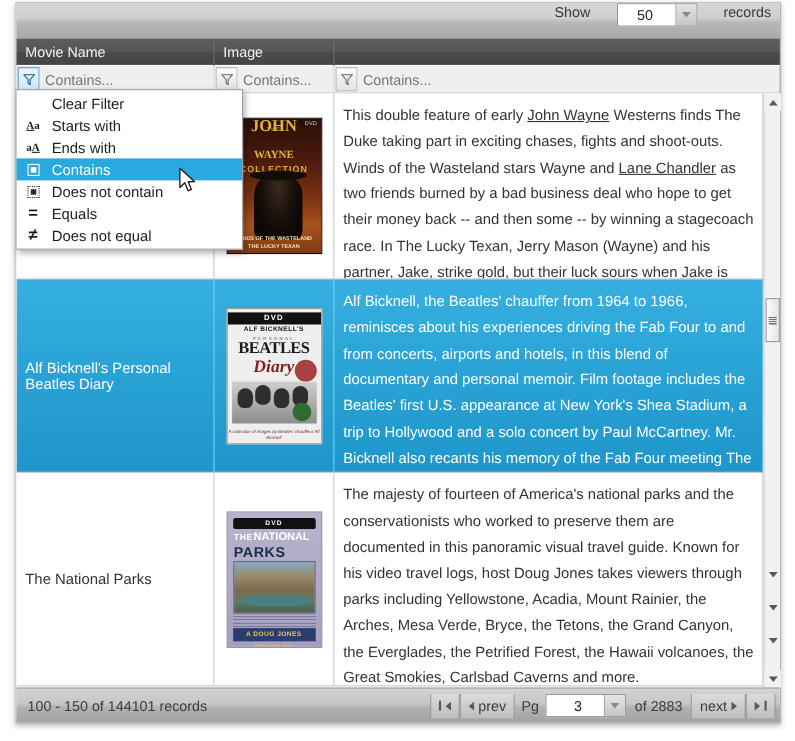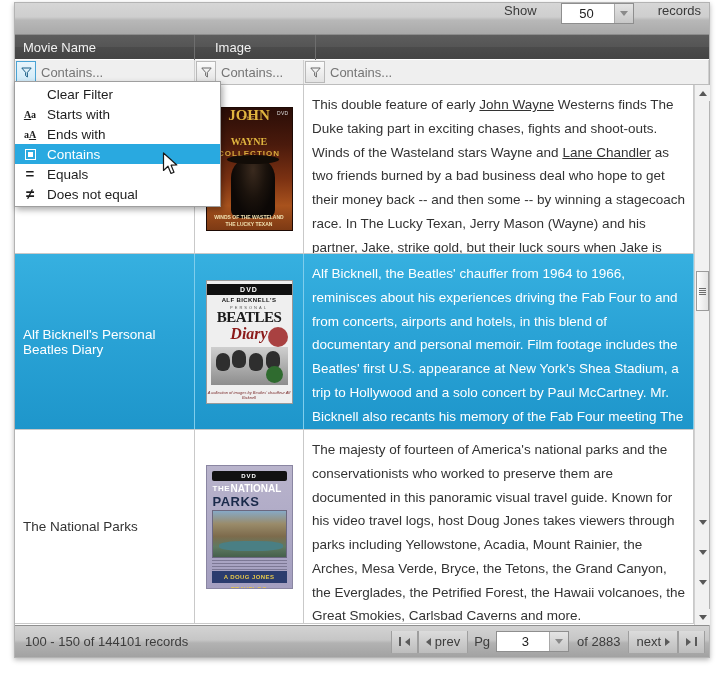--- a/index.html
+++ b/index.html
@@ -73,21 +73,20 @@
     border-top: 5px solid #8a8a8a;
   }
 
   
   .colheader {
     position: absolute;
     left: 0; top: 32px;
     width: 694px; height: 24px;
     background: linear-gradient(to bottom, #5d5d5d 0%, #555555 50%, #4b4b4b 51%, #444444 100%);
     display: flex;
-    gap: 12px;
   }
   .colheader .ch {
     height: 25px;
     color: #f2f2f2;
     font-size: 13px;
     display: flex; align-items: center;
     padding-left: 8px;
     border-right: 1px solid #6e6e6e;
     overflow: hidden; white-space: nowrap;
   }
@@ -537,20 +536,28 @@
 
     <div class="mi sel">
       <span class="mic">
         <span class="sq-solid">
             <i></i>
           </span>
       </span>
       <span class="mlbl">Contains</span>
     </div>
 
+    <div class="mi">
+      <span class="mic">
+        <span class="sq-dot">
+            <i></i>
+          </span>
+      </span>
+      <span class="mlbl">Does not contain</span>
+    </div>
 
     <div class="mi">
       <span class="mic">
         <span class="eqs">=</span>
       </span>
       <span class="mlbl">Equals</span>
     </div>
 
     <div class="mi">
       <span class="mic">

